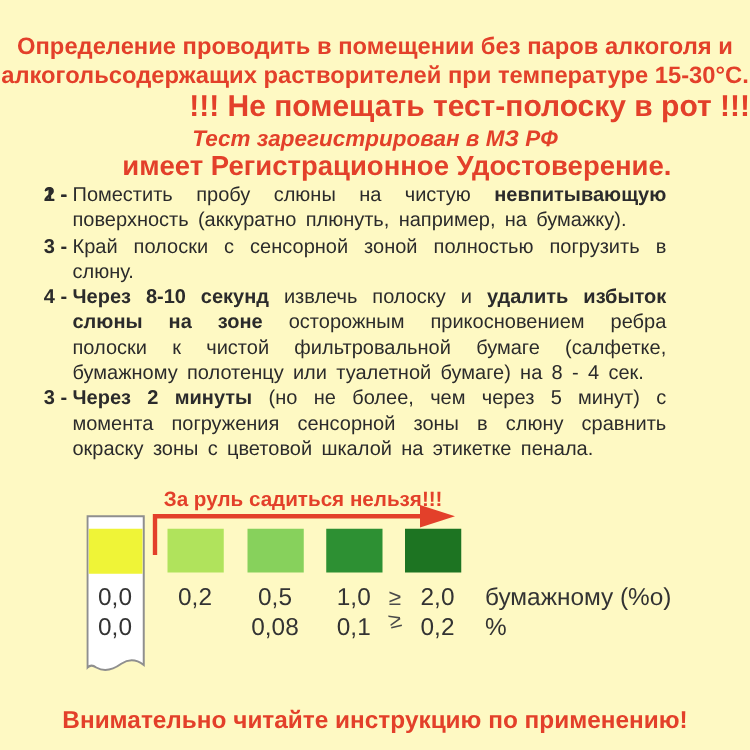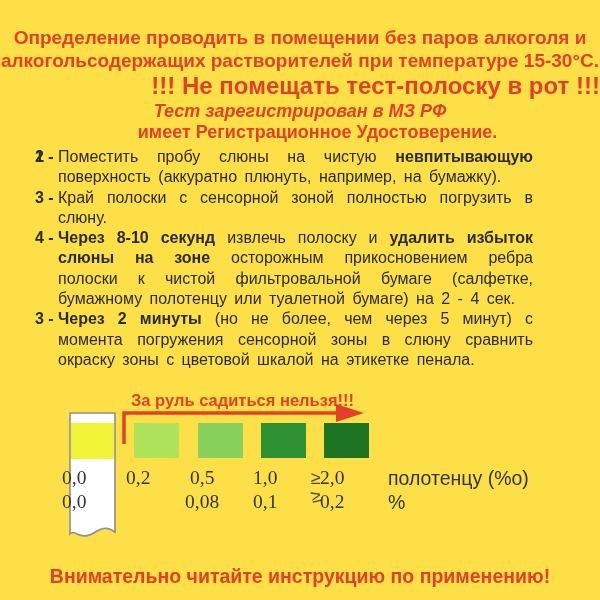--- a/index.html
+++ b/index.html
@@ -1,41 +1,41 @@
 <!DOCTYPE html>
 <html><head>
 <meta charset="utf-8">
 <style>
   html,body{margin:0;padding:0;background:#fff;}
-  .page{position:relative;width:600px;height:600px;background:#fde047;overflow:hidden;
+  .page{position:relative;width:600px;height:600px;background:#fef9c3;overflow:hidden;
         font-family:"Liberation Sans",sans-serif;color:#2b2b2b;}
 
   
   .header{position:absolute;top:26px;left:0;width:600px;text-align:center;
           color:#e3402a;font-weight:bold;}
   .header .h-line{font-size:19px;line-height:23px;}
   .header .h-warn{font-size:24px;line-height:26px;margin-top:1px;text-align:right;}
   .header .h-sub1{font-size:18px;line-height:21px;margin-top:2px;font-style:italic;}
-  .header .h-sub2{font-size:18px;line-height:21px;margin-left:35px;}
+  .header .h-sub2{font-size:22px;line-height:21px;margin-left:35px;}
 
   
   .list{position:absolute;left:35px;top:147px;width:498px;font-size:16px;line-height:20.3px;}
   .item{position:relative;padding-left:23px;text-align:justify;word-spacing:3px;}
   .item .num{position:absolute;left:0;top:0;font-weight:bold;word-spacing:0;}
   .item .b{font-weight:bold;}
   .item.stretch-one{word-spacing:13px;}
 
   
   .scale{position:absolute;left:12px;top:0;width:600px;height:468px;}
   .scale-warn{position:absolute;left:119px;top:391px;color:#e3402a;
               font-weight:bold;font-size:16.5px;white-space:nowrap;}
   .arrow-svg{position:absolute;left:98px;top:402px;}
   .strip-wrap{position:absolute;left:57px;top:412px;width:47px;height:127px;}
   .swatch{position:absolute;top:423px;width:45px;height:35px;}
-  .val{position:absolute;font-size:19.5px;color:#333;white-space:nowrap;font-family:Liberation Serif, serif;}
+  .val{position:absolute;font-size:19.5px;color:#333;text-align:center;white-space:nowrap;}
   .row1{top:467px;}
   .row2{top:491px;}
   .gte{position:absolute;color:#4a4a4a;font-size:18px;width:30px;text-align:center;}
   .gte1{left:289px;top:468px;}
   .gte2{left:289px;top:486px;transform:rotate(-14deg);}
   .scale-title{position:absolute;left:376px;top:442px;font-weight:bold;font-size:20px;color:#222;white-space:nowrap;}
   .unit1{position:absolute;left:376px;top:467px;font-size:19.5px;color:#333;white-space:nowrap;}
   .unit2{position:absolute;left:376px;top:491px;font-size:19.5px;color:#333;}
 
   
@@ -62,21 +62,21 @@
     <div class="item">
       <span class="num">2 -</span>
       <span>Поместить пробу слюны на чистую </span><span class="b">невпитывающую</span><span> поверхность (аккуратно плюнуть, например, на бумажку).</span>
     </div>
     <div class="item">
       <span class="num">3 -</span>
       <span>Край полоски с сенсорной зоной полностью погрузить в слюну.</span>
     </div>
     <div class="item">
       <span class="num">4 -</span>
-      <span class="b">Через 8-10 секунд</span><span> извлечь полоску и </span><span class="b">удалить избыток слюны на зоне</span><span> осторожным прикосновением ребра полоски к чистой фильтровальной бумаге (салфетке, бумажному полотенцу или туалетной бумаге) на 2 - 4 сек.</span>
+      <span class="b">Через 8-10 секунд</span><span> извлечь полоску и </span><span class="b">удалить избыток слюны на зоне</span><span> осторожным прикосновением ребра полоски к чистой фильтровальной бумаге (салфетке, бумажному полотенцу или туалетной бумаге) на 8 - 4 сек.</span>
     </div>
     <div class="item">
       <span class="num">3 -</span>
       <span class="b">Через 2  минуты</span><span> (но не более, чем через 5 минут) с момента погружения сенсорной зоны в слюну сравнить окраску зоны с цветовой шкалой на этикетке пенала.</span>
     </div>
   </div>
 
   <div class="scale">
 
     <div class="scale-warn">За руль садиться нельзя!!!</div>
@@ -104,18 +104,18 @@
     <span class="val row1" style="left:241px;width:60px">1,0</span>
     <span class="gte gte1">≥</span>
     <span class="val row1" style="left:308px;width:60px">2,0</span>
 
     <span class="val row2" style="left:50px;width:60px">0,0</span>
     <span class="val row2" style="left:173px;width:70px">0,08</span>
     <span class="val row2" style="left:241px;width:60px">0,1</span>
     <span class="gte gte2">≥</span>
     <span class="val row2" style="left:308px;width:60px">0,2</span>
 
-    <div class="unit1">полотенцу (%о)</div>
+    <div class="unit1">бумажному (%о)</div>
     <div class="unit2">%</div>
   </div>
 
   <div class="footer">Внимательно читайте инструкцию по применению!</div>
 </div>
 
 </body></html>

